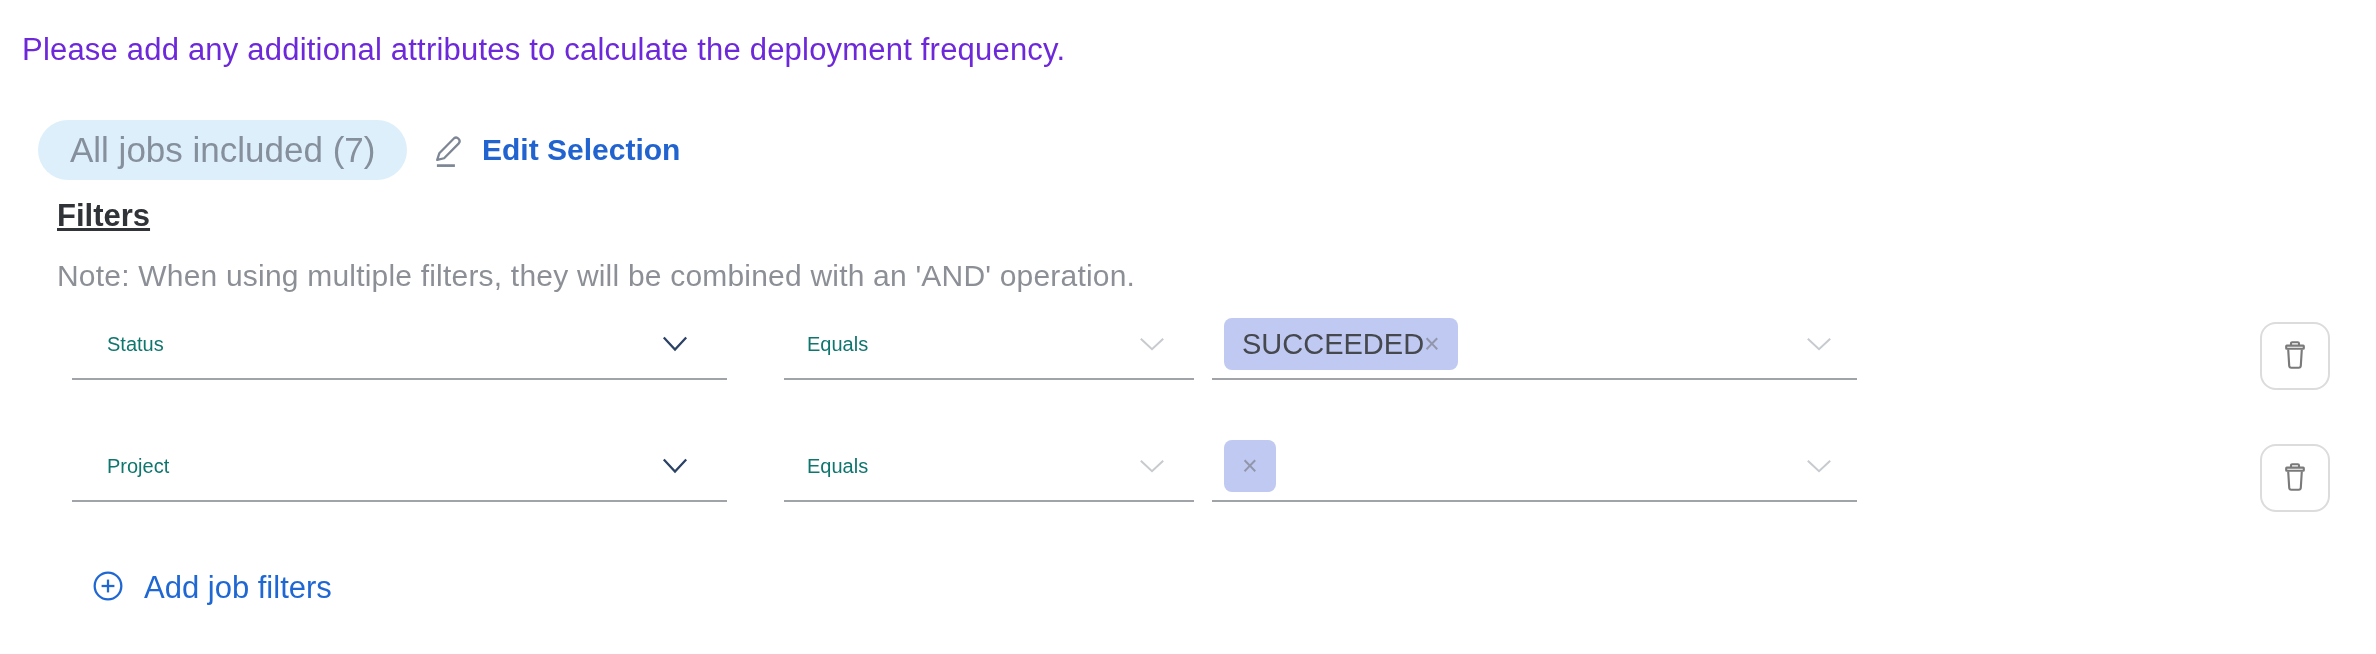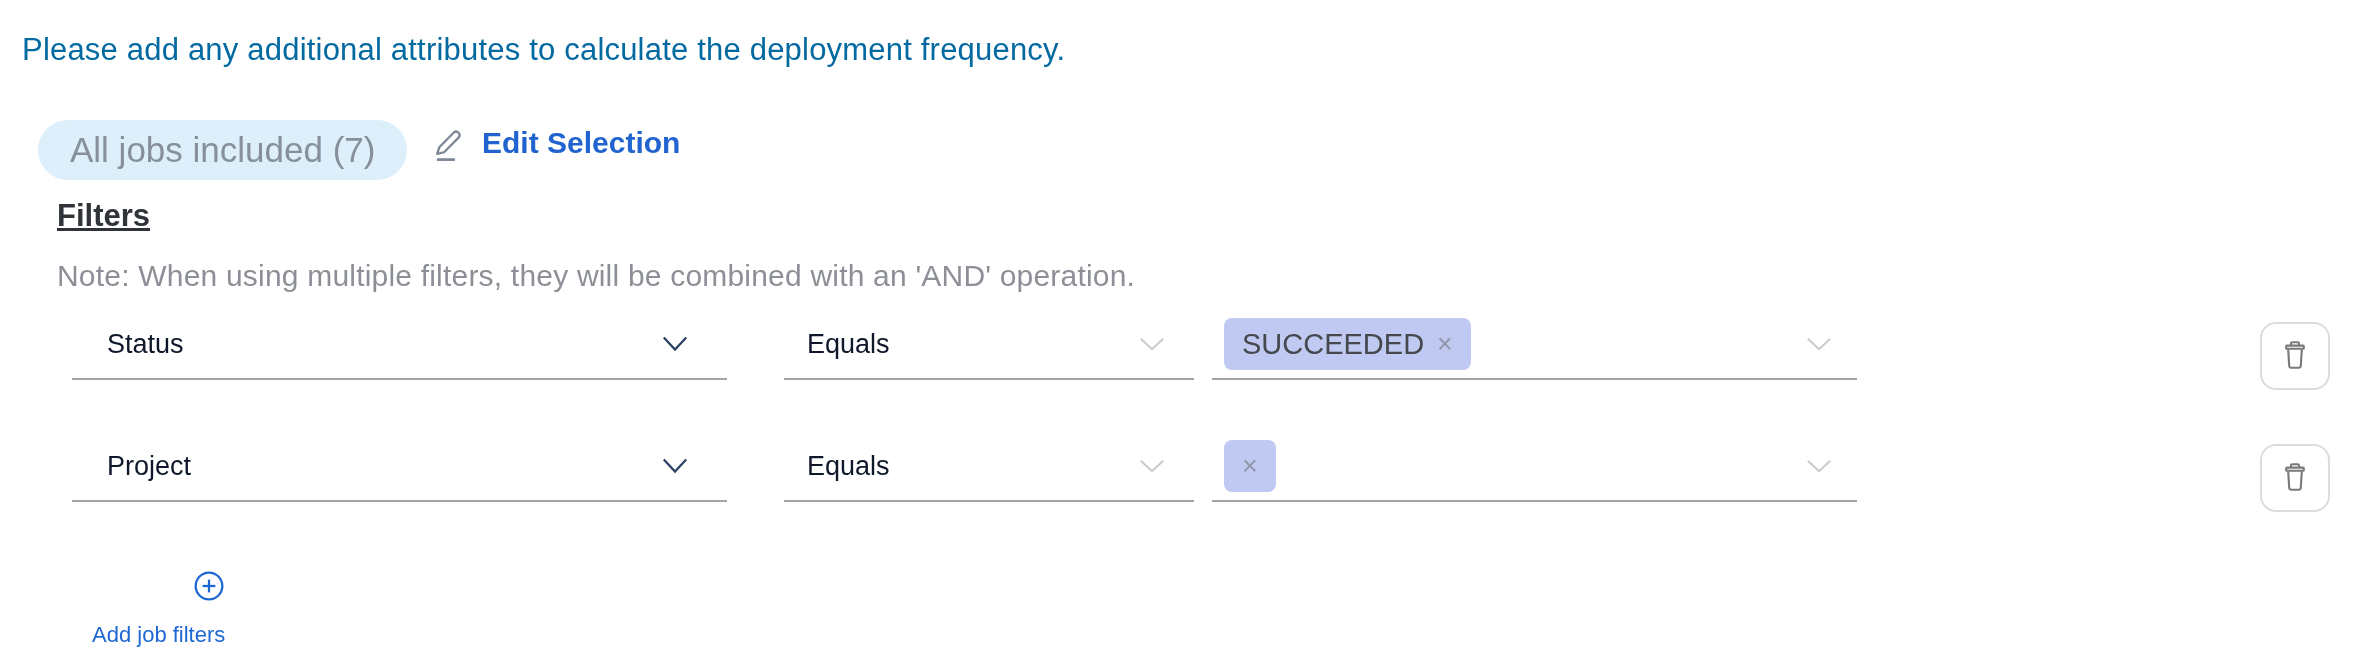--- a/index.html
+++ b/index.html
@@ -14,21 +14,21 @@
     height: 654px;
     background: #ffffff;
     overflow: hidden;
   }
 
   .instruction {
     position: absolute;
     left: 22px;
     top: 32px;
     font-size: 31px;
-    color: #0369a1;
+    color: #6d28d9;
     letter-spacing: 0.2px;
   }
 
   .jobs-badge {
     position: absolute;
     left: 38px;
     top: 120px;
     height: 60px;
     line-height: 60px;
     padding: 0 32px;
@@ -38,20 +38,21 @@
     font-size: 35px;
     white-space: nowrap;
   }
 
   .edit-btn {
     position: absolute;
     left: 433px;
     top: 126px;
     height: 48px;
     display: flex;
+    align-items: center;
     gap: 16px;
     color: #2264cf;
     font-size: 30px;
     font-weight: 600;
     cursor: pointer;
     background: none;
     border: none;
     padding: 0;
     font-family: inherit;
   }
@@ -89,33 +90,32 @@
     top: 0;
     height: 70px;
     border-bottom: 2px solid #a0a3a7;
     display: flex;
     align-items: center;
     box-sizing: border-box;
     cursor: pointer;
     background: transparent;
   }
   .sel-label {
-    font-size: 27px;
-    color: #0f172a;
+    font-size: 20px;
+    color: #0f766e;
     white-space: nowrap;
   }
   .sel-field { left: 72px;  width: 655px; padding-left: 35px; padding-right: 38px; }
   .sel-op    { left: 784px; width: 410px; padding-left: 23px; padding-right: 28px; }
   .sel-val   { left: 1212px; width: 645px; padding-left: 12px; padding-right: 24px; }
   .sel .chev { margin-left: auto; flex: 0 0 auto; }
 
   .value-tag {
     display: inline-flex;
     align-items: center;
-    gap: 13px;
     height: 52px;
     padding: 0 18px;
     border-radius: 8px;
     background: #bfc9f1;
     color: #45484d;
     font-size: 29px;
     white-space: nowrap;
   }
   .tag-x {
     color: #9296ab;
@@ -139,31 +139,30 @@
     cursor: pointer;
     box-sizing: border-box;
     padding: 0;
   }
 
   .add-btn {
     position: absolute;
     left: 92px;
     top: 570px;
     display: flex;
-    align-items: flex-end;
+    align-items: flex-start;
     gap: 20px;
     color: #1f67d2;
-    font-size: 22px;
+    font-size: 31px;
     font-weight: 500;
     cursor: pointer;
     background: none;
     border: none;
     padding: 0;
     font-family: inherit;
-    flex-direction: column;
   }
 
   svg { display: block; }
 </style>
 </head>
 <body>
 
 <div class="canvas">
 
   <div class="instruction">Please add any additional attributes to calculate the deployment frequency.</div>

